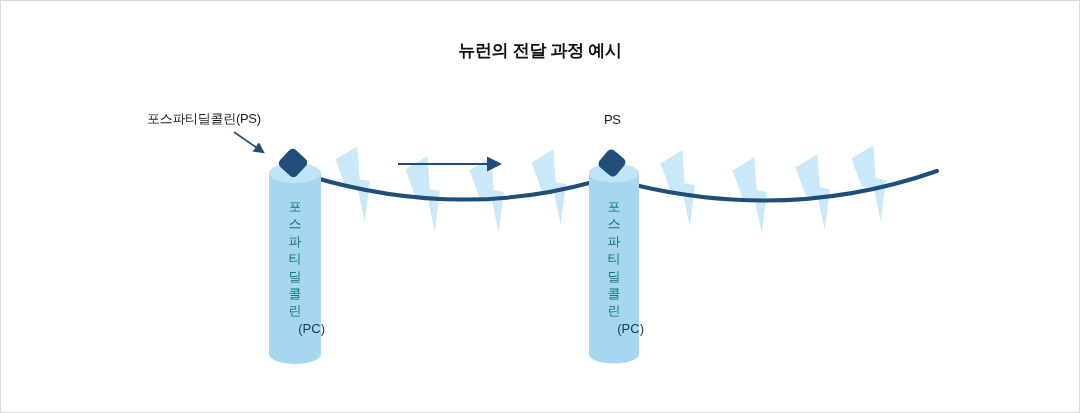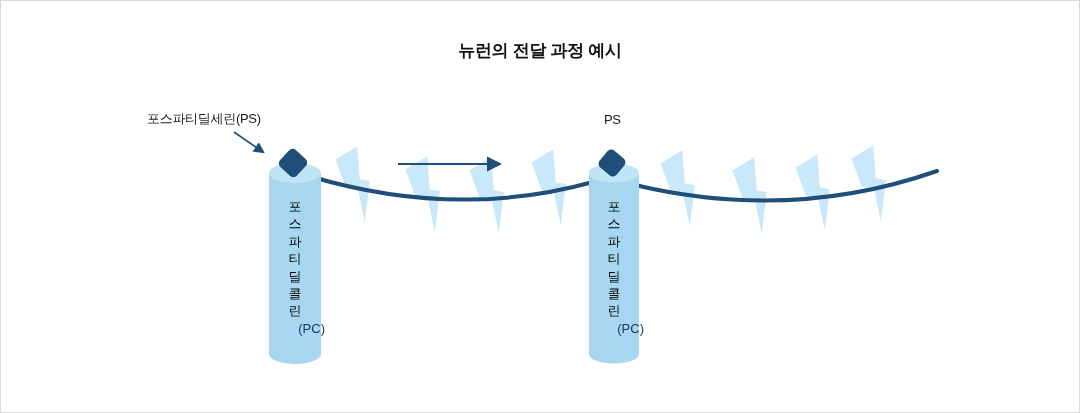--- a/index.html
+++ b/index.html
@@ -26,21 +26,21 @@
     letter-spacing:-0.3px;
     white-space:nowrap;
   }
   .label-ps-full { left:146px; top:109px; }
   .label-electricity { left:387px; top:138px; }
   .label-ps-short { left:603px; top:111px; }
   .cyl-label {
     position:absolute;
     width:16px;
     font-size:13px; line-height:17.4px;
-    color:#000000;
+    color:#0f766e;
     word-break:break-all;
     text-align:center;
   }
   .cyl-label-1 { left:286px; top:197px; }
   .cyl-label-2 { left:605px; top:197px; }
   .cyl-sub {
     position:absolute;
     width:60px; text-align:right;
     font-size:13px; color:#17375E;
     white-space:nowrap;
@@ -87,21 +87,21 @@
     <rect x="-11.5" y="-11.5" width="23" height="23" rx="5" transform="translate(292,162) rotate(43)" fill="#1F4E79"></rect>
     <rect x="-11" y="-11" width="22" height="22" rx="5" transform="translate(611,162) rotate(40)" fill="#1F4E79"></rect>
 
     <line x1="233" y1="131" x2="262" y2="151" stroke-width="1.6" marker-end="url(#ah)" stroke="#1F4E79"></line>
 
     <line x1="397" y1="163" x2="498" y2="163" stroke-width="2.2" marker-end="url(#ah)" stroke="#1F4E79"></line>
   </svg>
 
   <div class="title">뉴런의 전달 과정 예시</div>
 
-  <div class="small-label label-ps-full">포스파티딜세린(PS)</div>
+  <div class="small-label label-ps-full">포스파티딜콜린(PS)</div>
   <div class="small-label label-ps-short">PS</div>
 
   <div class="cyl-label cyl-label-1">포스파티딜콜린</div>
   <div class="cyl-sub cyl-sub-1">(PC)</div>
 
   <div class="cyl-label cyl-label-2">포스파티딜콜린</div>
   <div class="cyl-sub cyl-sub-2">(PC)</div>
 
 </div>
 

